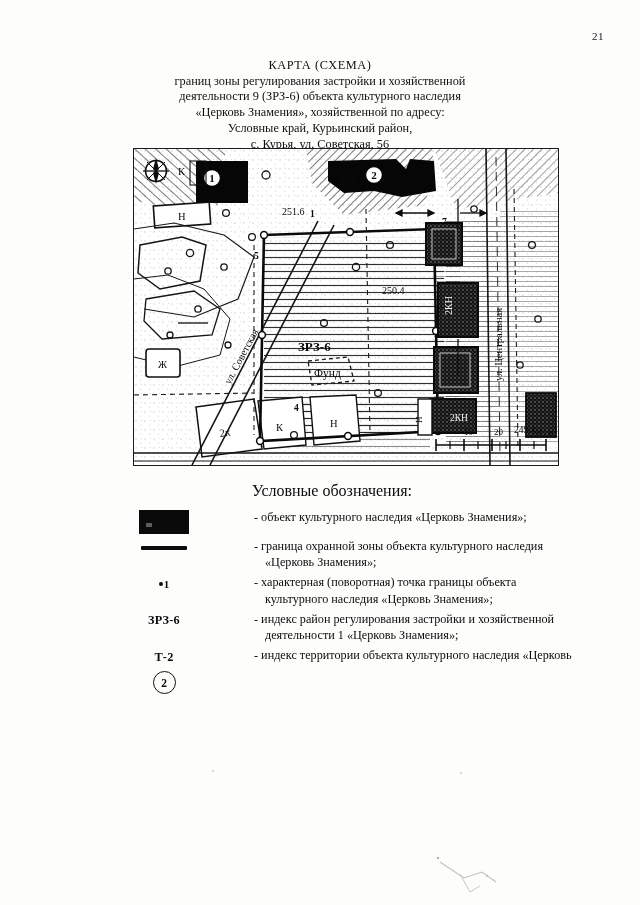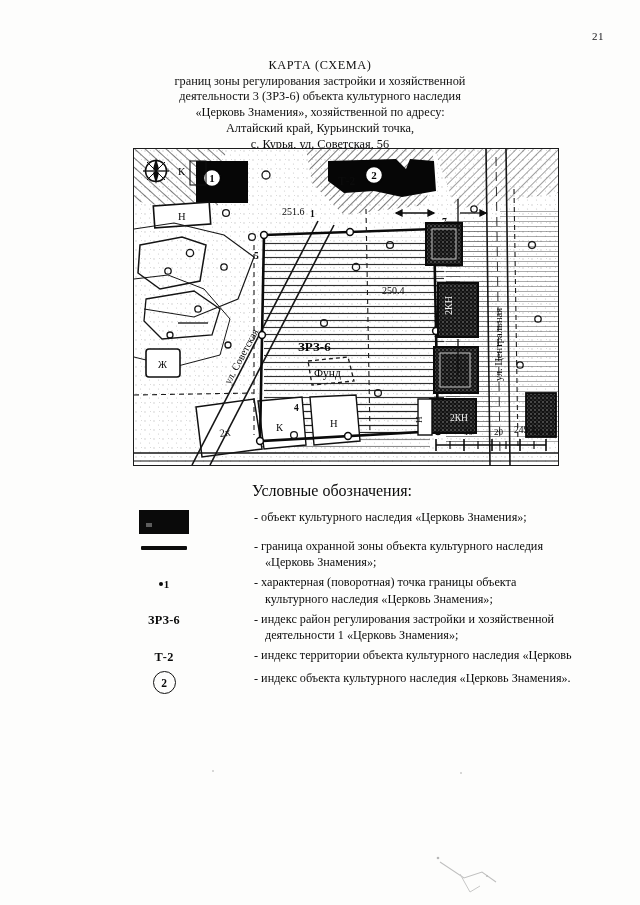--- a/index.html
+++ b/index.html
@@ -176,23 +176,23 @@
 </head>
 <body>
 
 <div class="page">
 
   <div class="page-number">21</div>
 
   <div class="title-block">
     <div class="tl main">КАРТА (СХЕМА)</div>
     <div class="tl">границ зоны регулирования застройки и хозяйственной</div>
-    <div class="tl">деятельности 3 (ЗРЗ-6) объекта культурного наследия</div>
+    <div class="tl">деятельности 9 (ЗРЗ-6) объекта культурного наследия</div>
     <div class="tl">«Церковь Знамения», хозяйственной по адресу:</div>
-    <div class="tl">Алтайский край, Курьинский точка,</div>
+    <div class="tl">Условные край, Курьинский район,</div>
     <div class="tl">с. Курья, ул. Советская, 56</div>
   </div>
 
   <div class="map-frame">
     <svg class="map-svg" viewBox="0 0 424 316" preserveAspectRatio="none">
       <defs>
         <pattern id="hatchA" width="6" height="6" patternUnits="userSpaceOnUse" patternTransform="rotate(45)">
           <line x1="0" y1="0" x2="0" y2="6" stroke="#1d1d1d" stroke-width="1.5"></line>
         </pattern>
         <pattern id="hatchB" width="7" height="7" patternUnits="userSpaceOnUse" patternTransform="rotate(-48)">
@@ -443,23 +443,20 @@
       </div>
       <div class="legend-text">
         <span>- индекс территории объекта культурного наследия «Церковь</span>
       </div>
     </div>
 
     <div class="legend-row">
       <div class="legend-sym">
         <span class="sym-circle">2</span>
       </div>
-      <div class="legend-text">
-        <span>- индекс объекта культурного наследия «Церковь Знамения».</span>
-      </div>
     </div>
 
   </div>
 
   <svg class="artifact" style="left:430px; top:848px;" width="90" height="50">
     <path d="M10 14 L34 30 L52 24 L66 34" stroke="#8e8e8e" stroke-width="1.1" fill="none"></path>
     <path d="M30 26 L40 44 L50 38" stroke="#9b9b9b" stroke-width="1" fill="none"></path>
     <circle cx="8" cy="10" r="1.3" fill="#7f7f7f"></circle>
     <circle cx="57" cy="28" r="1.1" fill="#8a8a8a"></circle>
   </svg>

